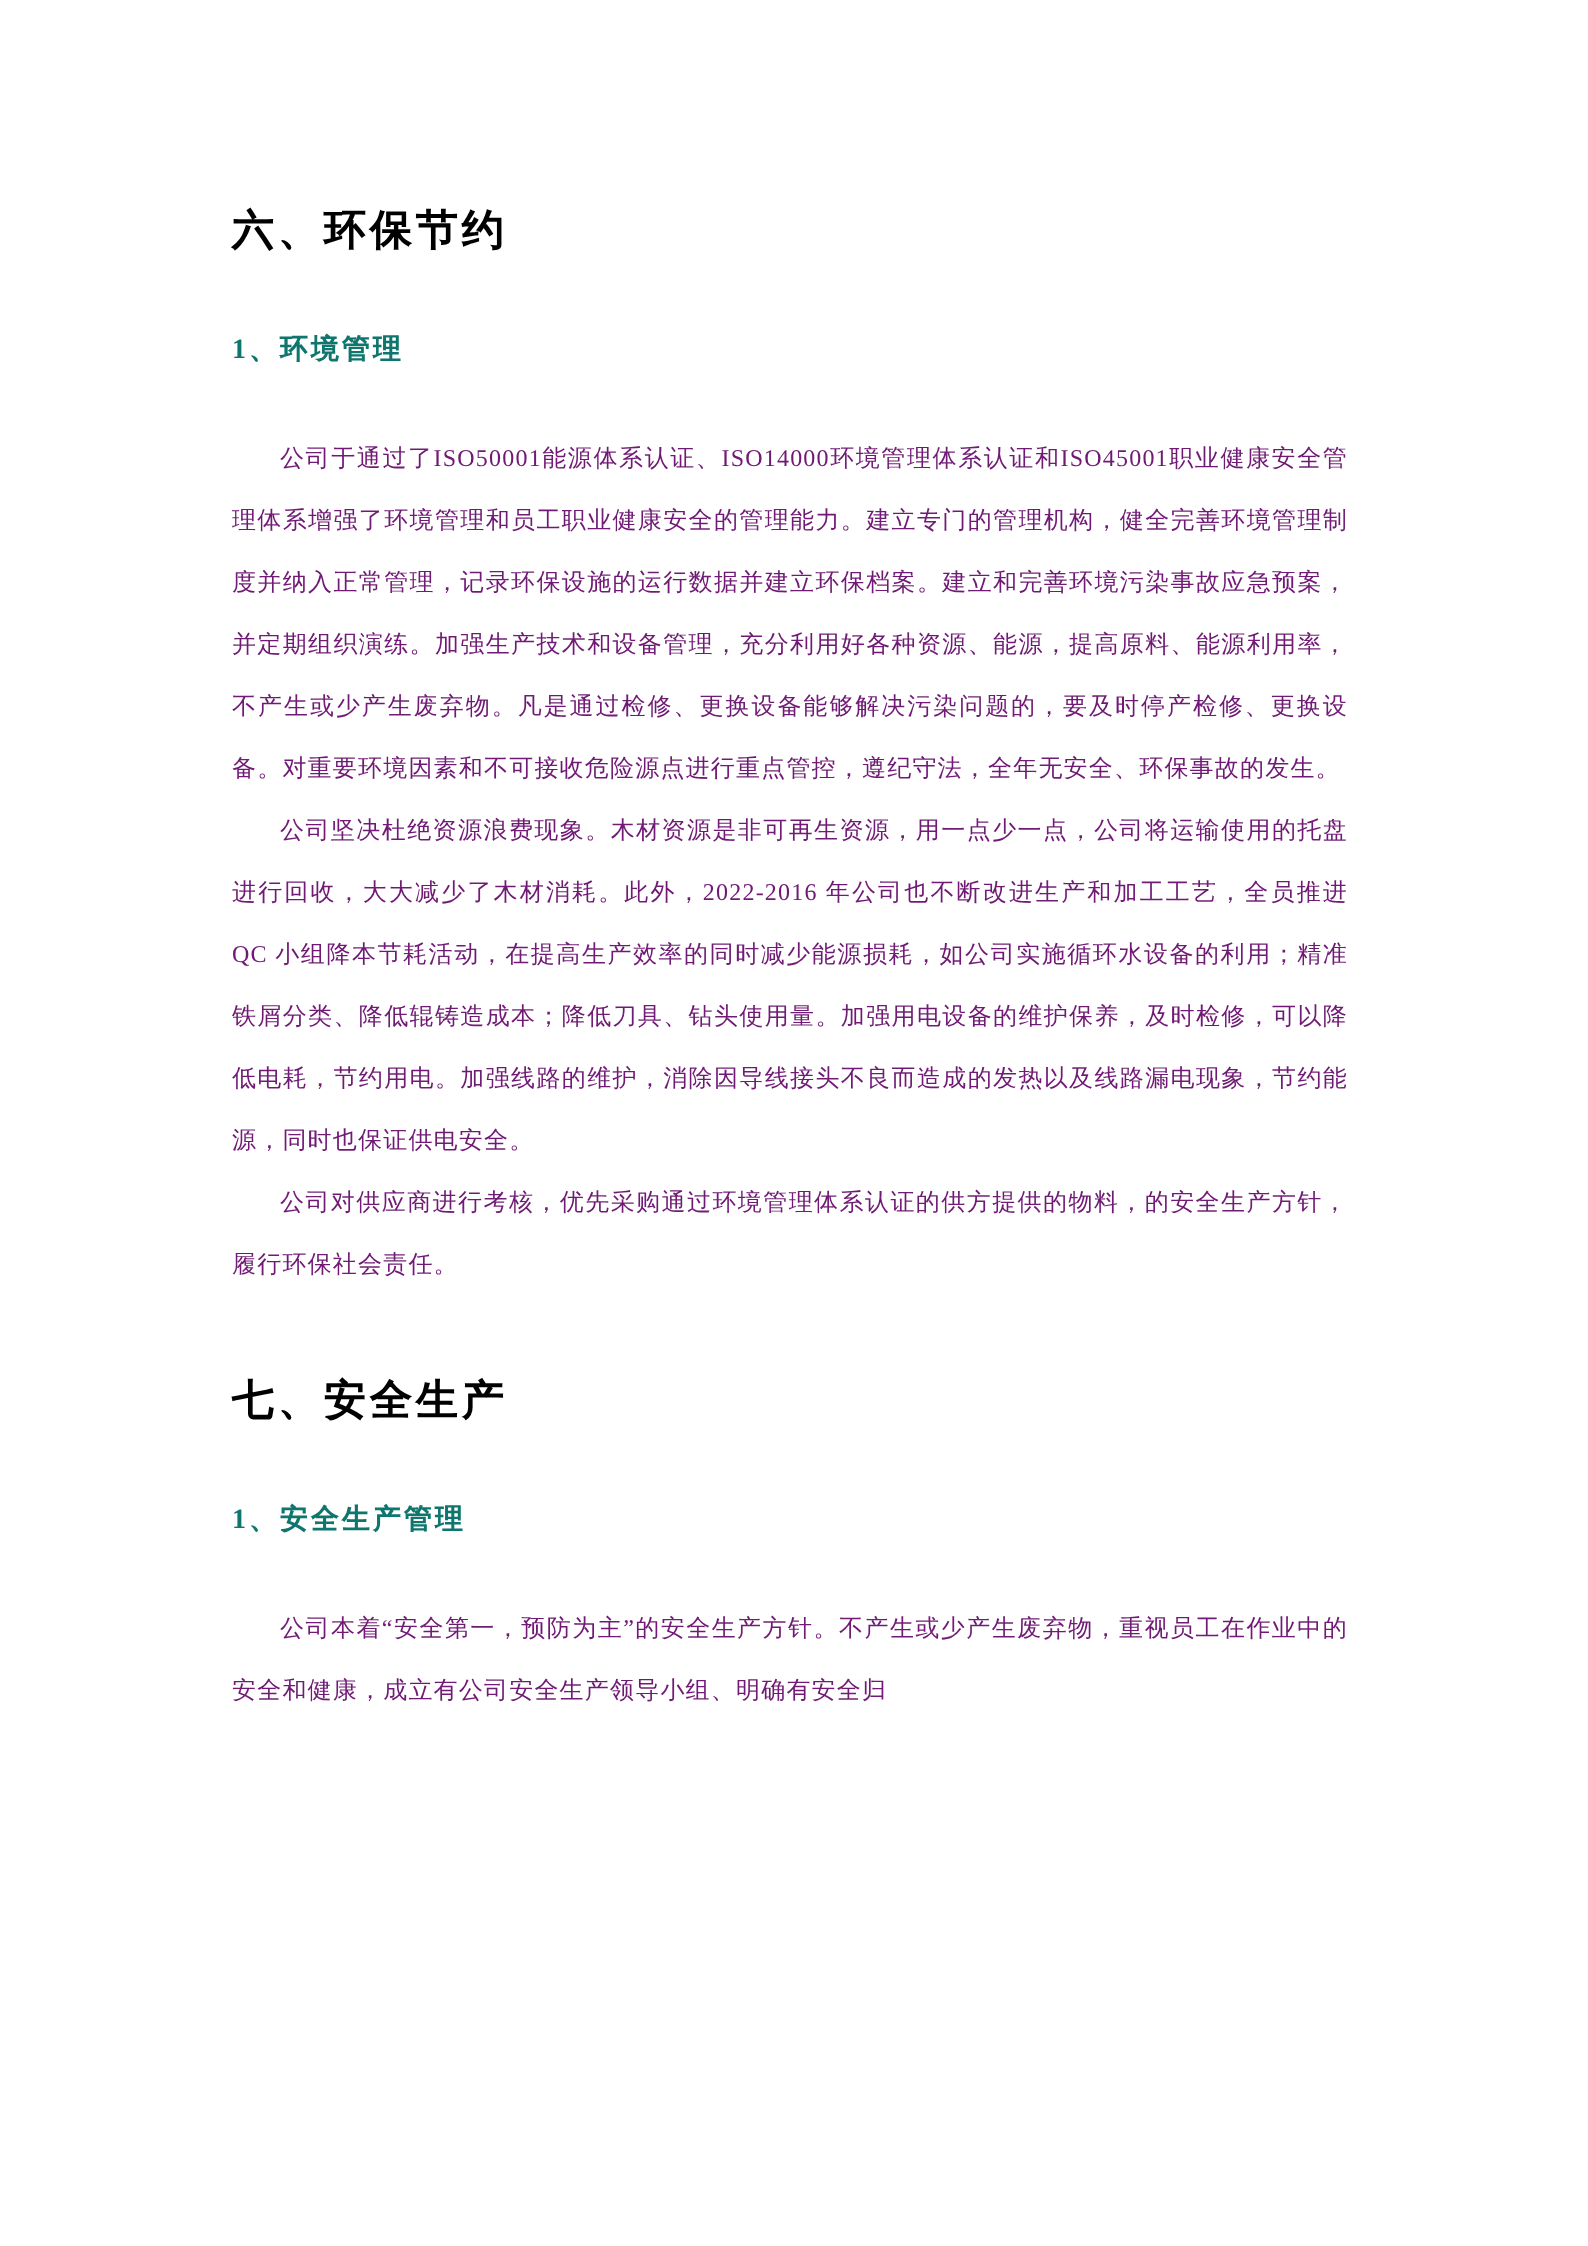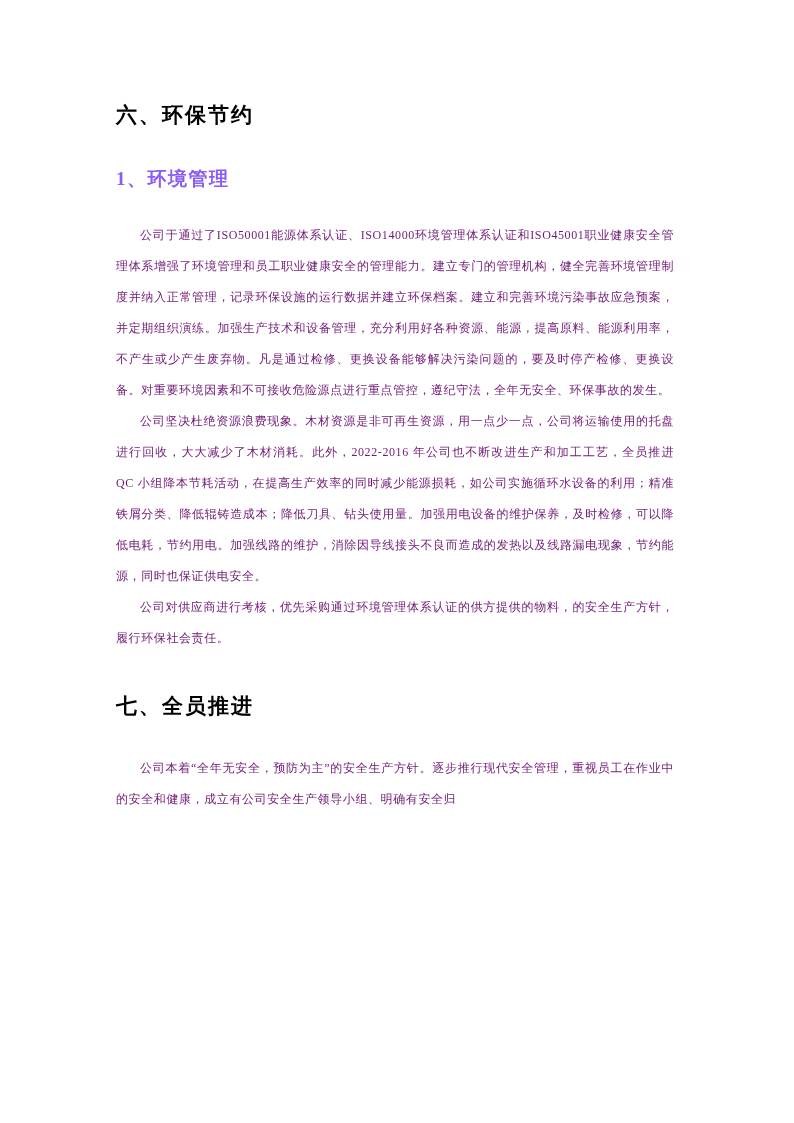--- a/index.html
+++ b/index.html
@@ -23,23 +23,23 @@
     font-weight: 700;
     color: #000000;
     letter-spacing: 2px;
     margin: 40px 0 34px 0;
     line-height: 1.2;
   }
   .section-heading.first {
     margin-top: 0;
   }
   .subsection-heading {
-    font-size: 19px;
+    font-size: 14px;
     font-weight: 700;
-    color: #8b5cf6;
+    color: #0f766e;
     letter-spacing: 1.5px;
     margin: 40px 0 29px 0;
     line-height: 1.2;
   }
   .body-paragraph {
     font-size: 12px;
     line-height: 31px;
     margin: 0;
     text-align: justify;
     text-justify: inter-ideograph;
@@ -57,18 +57,19 @@
 
   <h2 class="subsection-heading">1、环境管理</h2>
 
   <p class="body-paragraph">公司于通过了ISO50001能源体系认证、ISO14000环境管理体系认证和ISO45001职业健康安全管理体系增强了环境管理和员工职业健康安全的管理能力。建立专门的管理机构，健全完善环境管理制度并纳入正常管理，记录环保设施的运行数据并建立环保档案。建立和完善环境污染事故应急预案，并定期组织演练。加强生产技术和设备管理，充分利用好各种资源、能源，提高原料、能源利用率，不产生或少产生废弃物。凡是通过检修、更换设备能够解决污染问题的，要及时停产检修、更换设备。对重要环境因素和不可接收危险源点进行重点管控，遵纪守法，全年无安全、环保事故的发生。</p>
 
 
   <p class="body-paragraph">公司坚决杜绝资源浪费现象。木材资源是非可再生资源，用一点少一点，公司将运输使用的托盘进行回收，大大减少了木材消耗。此外，2022-2016 年公司也不断改进生产和加工工艺，全员推进 QC 小组降本节耗活动，在提高生产效率的同时减少能源损耗，如公司实施循环水设备的利用；精准铁屑分类、降低辊铸造成本；降低刀具、钻头使用量。加强用电设备的维护保养，及时检修，可以降低电耗，节约用电。加强线路的维护，消除因导线接头不良而造成的发热以及线路漏电现象，节约能源，同时也保证供电安全。</p>
 
   <p class="body-paragraph">公司对供应商进行考核，优先采购通过环境管理体系认证的供方提供的物料，的安全生产方针，履行环保社会责任。</p>
 
-  <h1 class="section-heading">七、全员推进</h1>
+  <h1 class="section-heading">七、安全生产</h1>
 
+  <h2 class="subsection-heading">1、安全生产管理</h2>
 
-  <p class="body-paragraph">公司本着“全年无安全，预防为主”的安全生产方针。逐步推行现代安全管理，重视员工在作业中的安全和健康，成立有公司安全生产领导小组、明确有安全归</p>
+  <p class="body-paragraph">公司本着“安全第一，预防为主”的安全生产方针。不产生或少产生废弃物，重视员工在作业中的安全和健康，成立有公司安全生产领导小组、明确有安全归</p>
 
 </div>
 
 </body></html>

